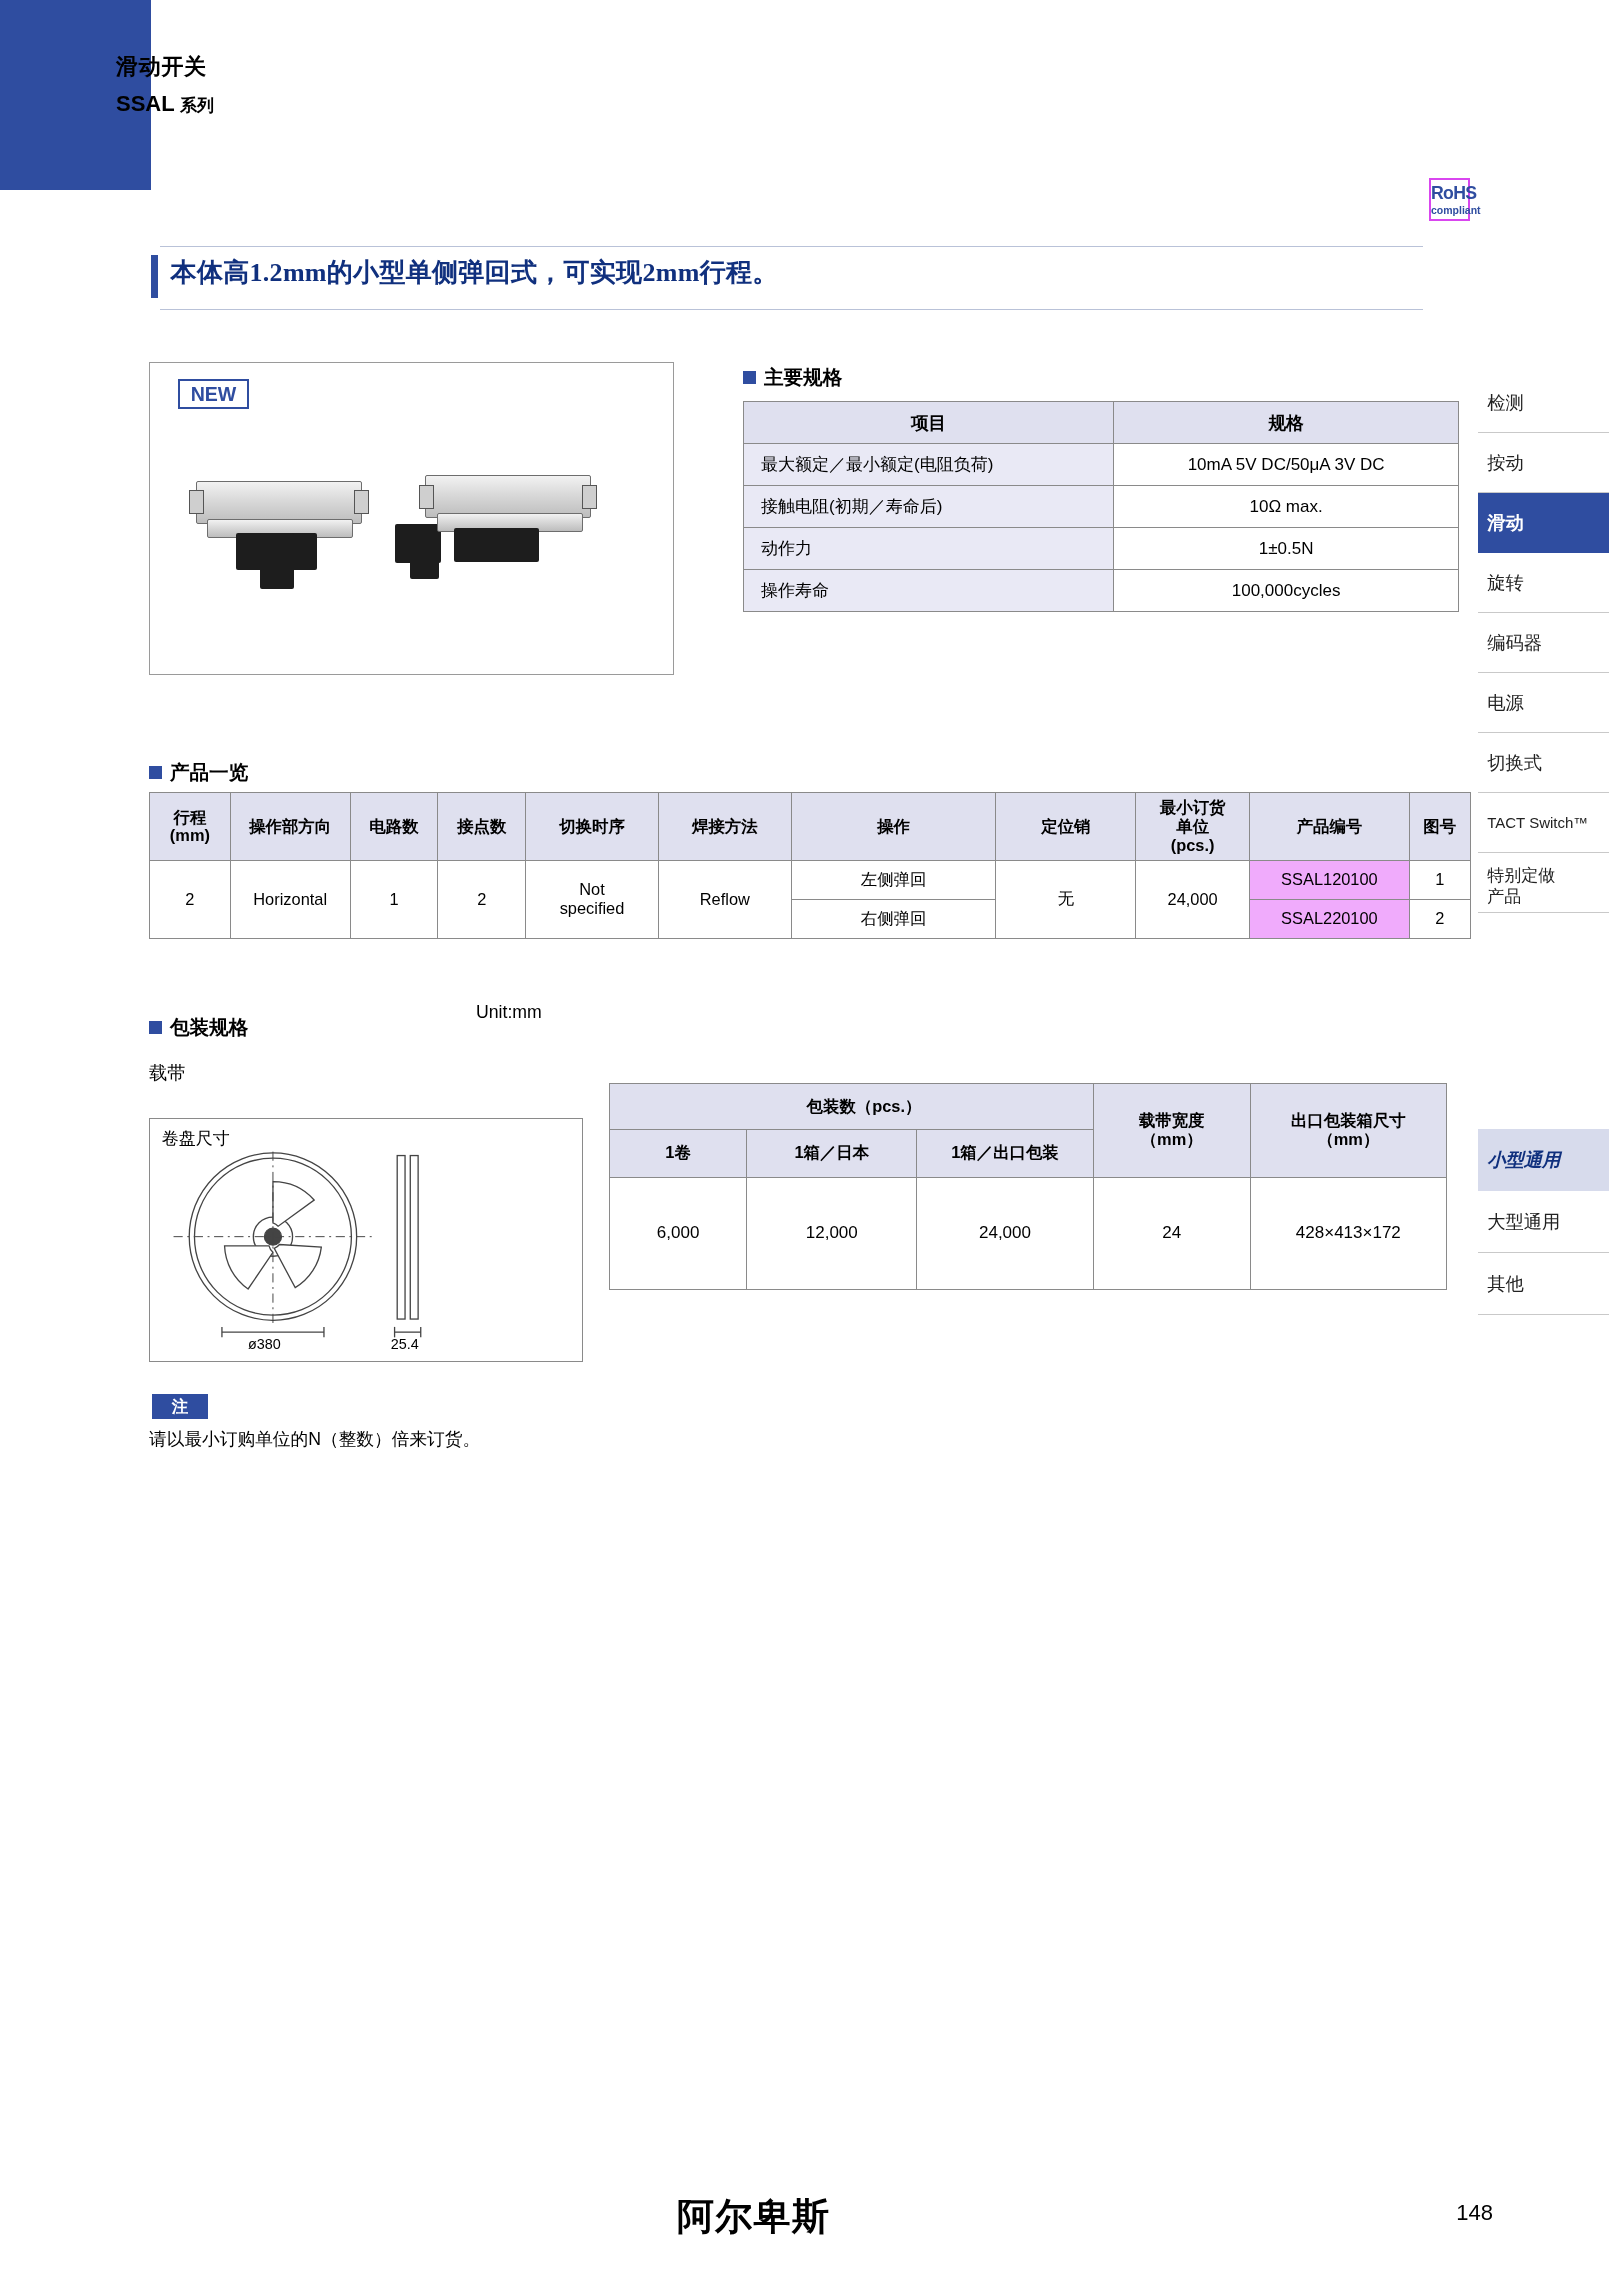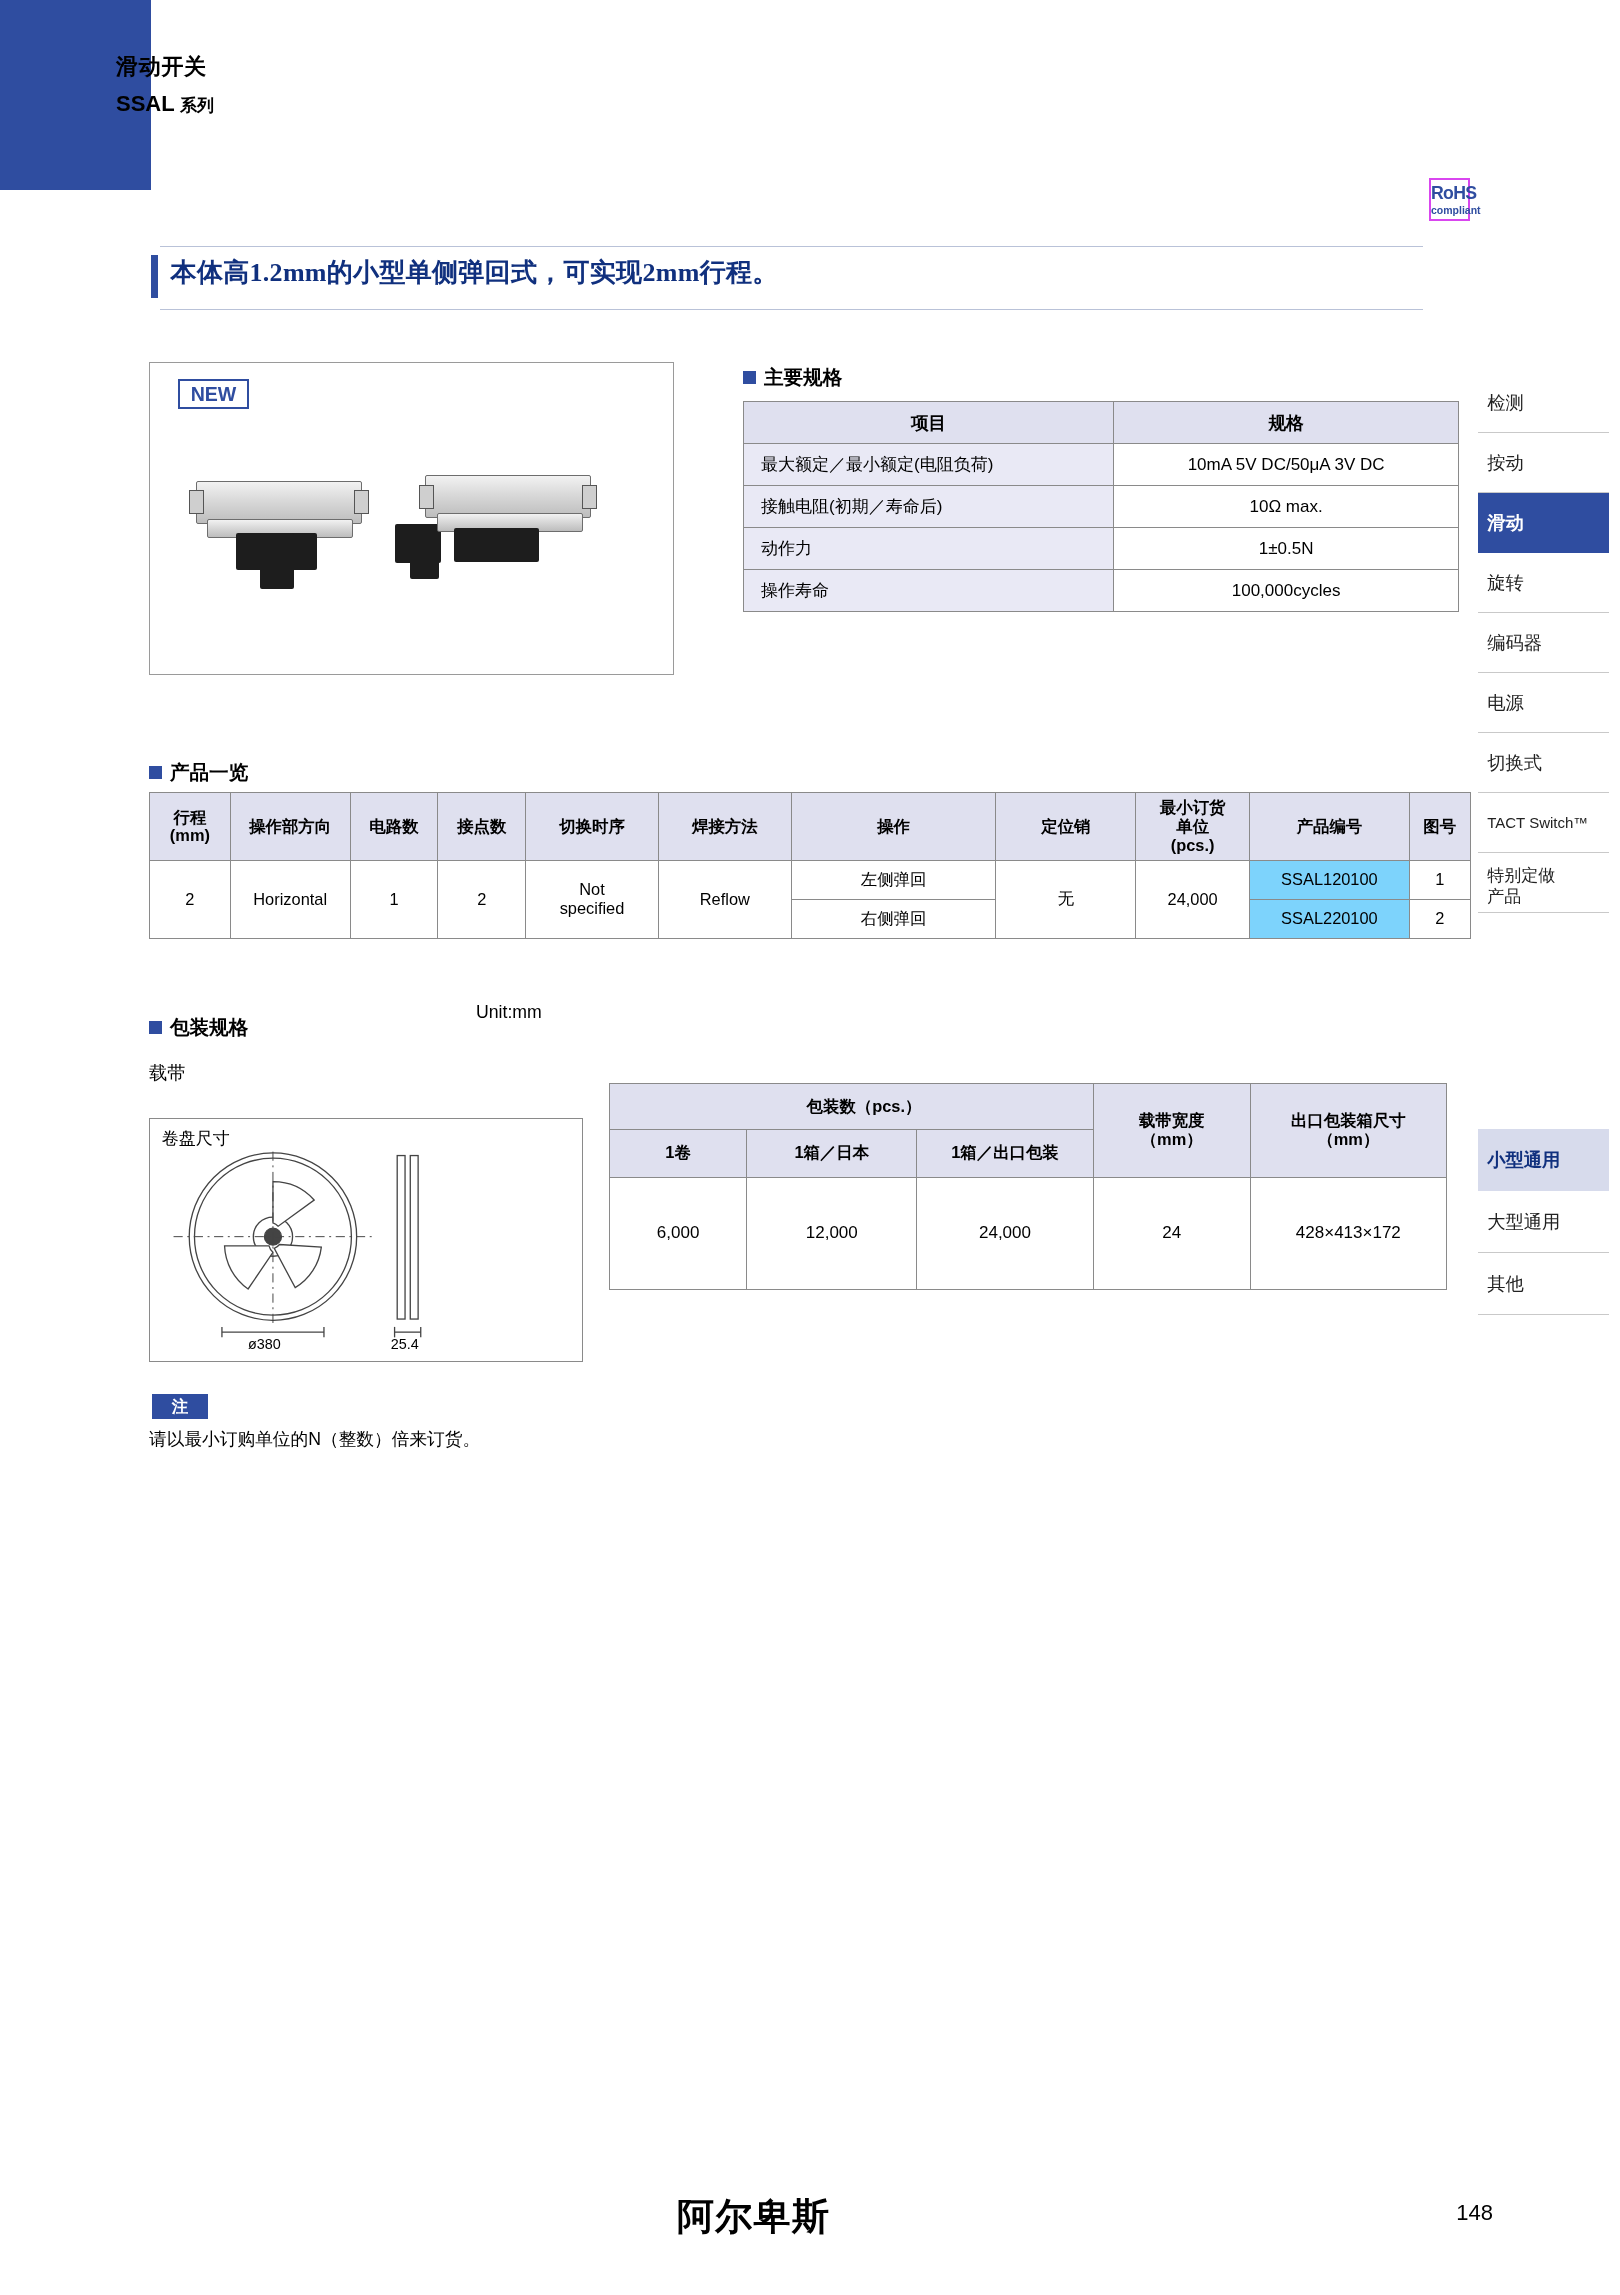--- a/index.html
+++ b/index.html
@@ -196,21 +196,21 @@
     font-weight: bold;
     font-size: 16.4px;
     line-height: 1.15;
     padding: 5.2px 3.9px;
   }
   .prod-table td {
     font-size: 16.4px;
     height: 38px;
   }
   .prod-table td.pn {
-    background: #7dd3fc;
+    background: #f0abfc;
   }
 
   
   .pack-table {
     position: absolute;
     left: 609px; top: 1083px;
   }
   .pack-table th {
     background: #dfe0ef;
     font-weight: bold;
@@ -287,20 +287,21 @@
     position: absolute;
     left: 1478px; top: 1129px;
     width: 131px;
   }
   .side-nav2 .side-item { height: 62px; line-height: 62px; }
   .side-nav2 .side-item.active {
     background: #d7dbec;
     color: #10307e;
     font-weight: bold;
     border-bottom: none;
+    font-style: italic;
   }
 
   
   .footer-logo {
     position: absolute;
     left: 677px; top: 2192px;
     font-family: "Liberation Serif", serif;
     font-size: 37px;
     font-weight: bold;
     letter-spacing: 1.3px;

